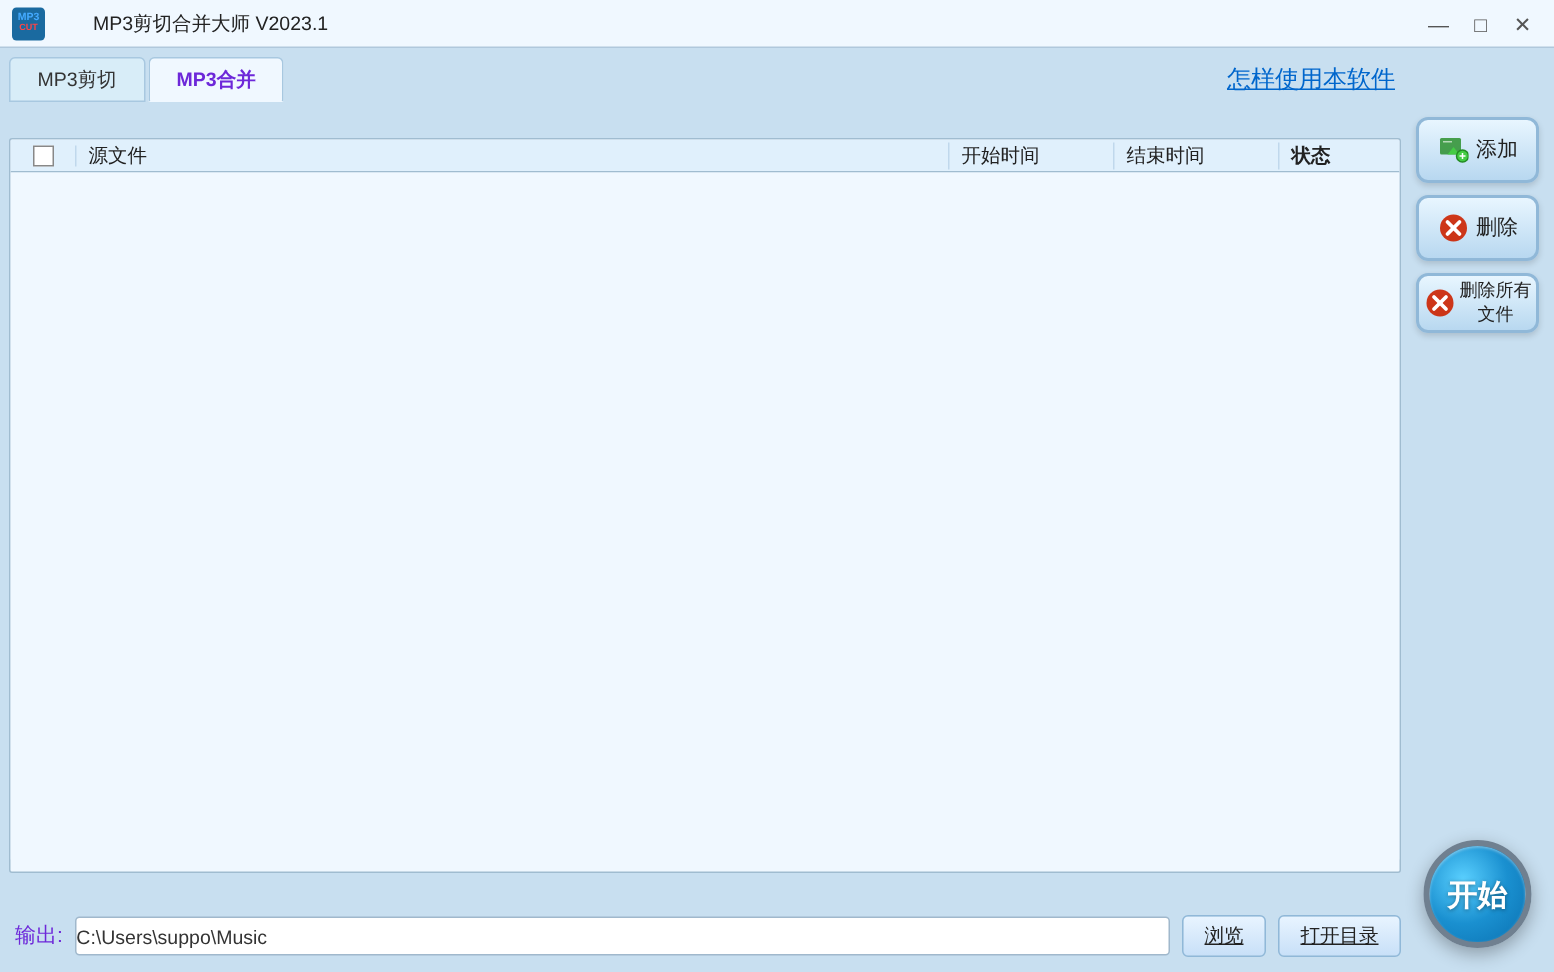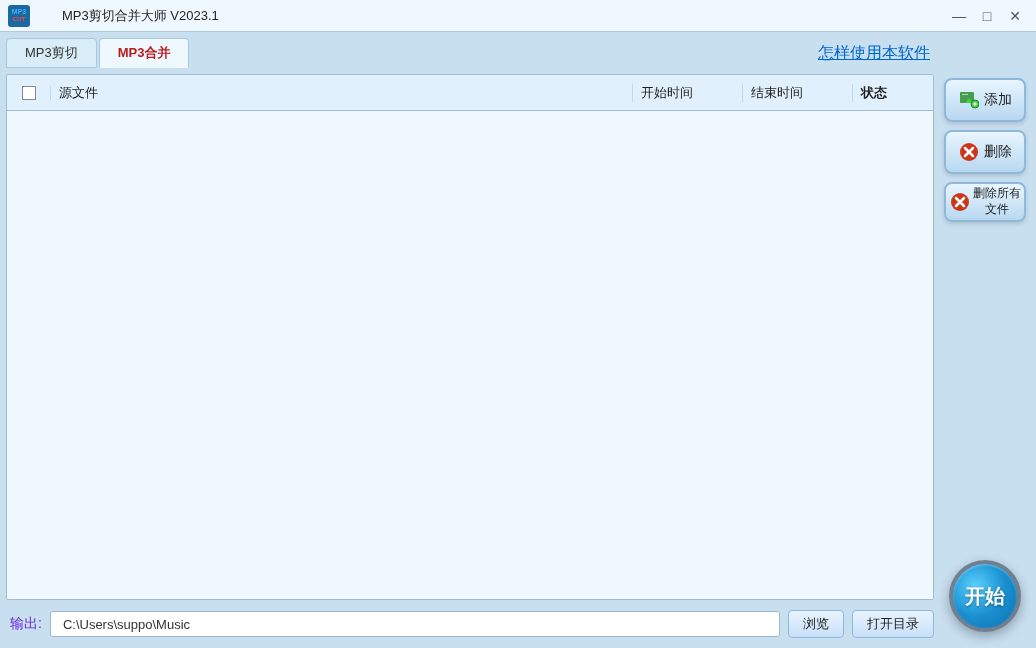--- a/index.html
+++ b/index.html
@@ -76,21 +76,21 @@
       flex: 1;
       padding: 6px;
       gap: 6px;
     }
 
     
     .left-panel {
       flex: 1;
       display: flex;
       flex-direction: column;
-      gap: 6px;
+      gap: 24px;
     }
 
     
     .tabs-area {
       display: flex;
       align-items: center;
       justify-content: space-between;
     }
     .tabs {
       display: flex;
@@ -103,21 +103,21 @@
       border: 1px solid #a8c8e0;
       background: #d8edf8;
       color: #333;
       border-radius: 4px 4px 0 0;
       margin-right: 2px;
     }
     .tab.active {
       background: #f0f8ff;
       border-bottom: 1px solid #f0f8ff;
       font-weight: bold;
-      color: #b91c1c;
+      color: #6d28d9;
     }
     .help-link {
       color: #0066cc;
       font-size: 16px;
       text-decoration: underline;
       cursor: pointer;
       padding-right: 4px;
     }
 
     
@@ -126,21 +126,21 @@
       border: 1px solid #a0bcd0;
       background: #f0f8ff;
       border-radius: 2px;
       overflow: hidden;
     }
     .table-header {
       display: grid;
       grid-template-columns: 44px 1fr 110px 110px 80px;
       background: #e0f0fc;
       border-bottom: 1px solid #a0bcd0;
-      height: 36px;
+      height: 22px;
       align-items: center;
     }
     .th {
       padding: 0 8px;
       font-size: 13px;
       color: #222;
       border-right: 1px solid #c0d8ec;
     }
     .th:last-child { border-right: none; font-weight: bold; }
     .th-checkbox {
@@ -167,35 +167,36 @@
       font-size: 14px;
       color: #6d28d9;
       white-space: nowrap;
       padding-left: 4px;
     }
     .output-input {
       flex: 1;
       height: 26px;
       border: 1px solid #a0b8cc;
       border-radius: 3px;
-      padding: 0 12px;
+      padding: 0 0;
       font-size: 13px;
       background: white;
       color: #333;
     }
     .output-btn {
       height: 28px;
       padding: 0 14px;
       background: linear-gradient(to bottom, #e8f4ff, #c8e0f8);
       border: 1px solid #90b8d8;
       border-radius: 4px;
       font-size: 13px;
       color: #222;
       cursor: pointer;
       white-space: nowrap;
+      text-decoration: underline;
     }
 
     
     .right-panel {
       width: 90px;
       display: flex;
       flex-direction: column;
       align-items: center;
       gap: 8px;
       padding-top: 40px;

